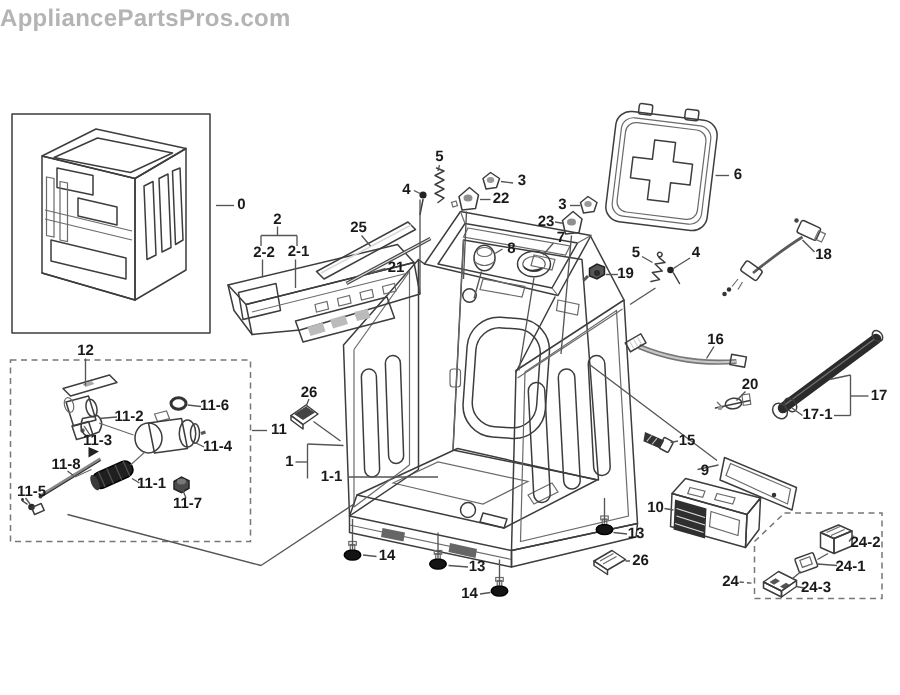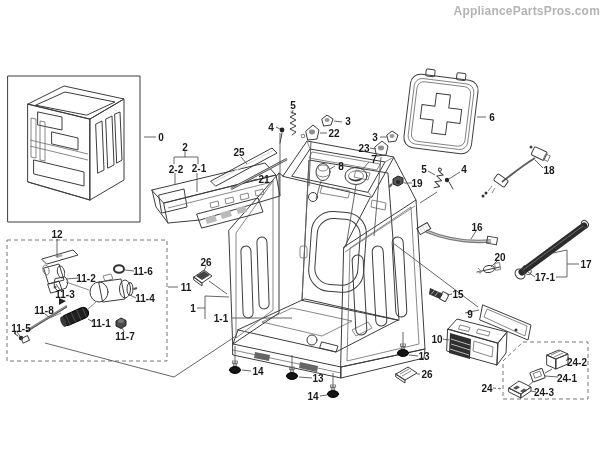--- a/index.html
+++ b/index.html
@@ -1,19 +1,19 @@
 <!DOCTYPE html>
 <html><head>
 <meta charset="utf-8">
 <style>
   html,body{margin:0;padding:0;background:#fff;}
   #stage{position:relative;width:600px;height:463px;background:#fff;overflow:hidden;
          font-family:"Liberation Sans",sans-serif;}
-  #site-header{position:absolute;top:4px;left:0;width:600px;text-align:right;
-    font-size:12px;font-weight:bold;letter-spacing:.2px;color:#b4b4b4;}
+  #site-header{position:absolute;top:4px;left:0;width:600px;text-align:left;
+    font-size:16px;font-weight:bold;letter-spacing:.2px;color:#b4b4b4;}
   svg{position:absolute;top:0;left:0;}
   .ln{stroke:#3d3d3d;stroke-width:1;fill:none;stroke-linejoin:round;stroke-linecap:round;}
   .thin{stroke:#6a6a6a;stroke-width:.8;fill:none;}
   .callout{font:bold 10px "Liberation Sans",sans-serif;fill:#1a1a1a;
     text-anchor:middle;dominant-baseline:central;}
   .leader{stroke:#555;stroke-width:.9;fill:none;}
   .dashedbox{stroke:#777;stroke-width:1;fill:none;stroke-dasharray:4 3;}
 </style>
 </head>
 <body>

